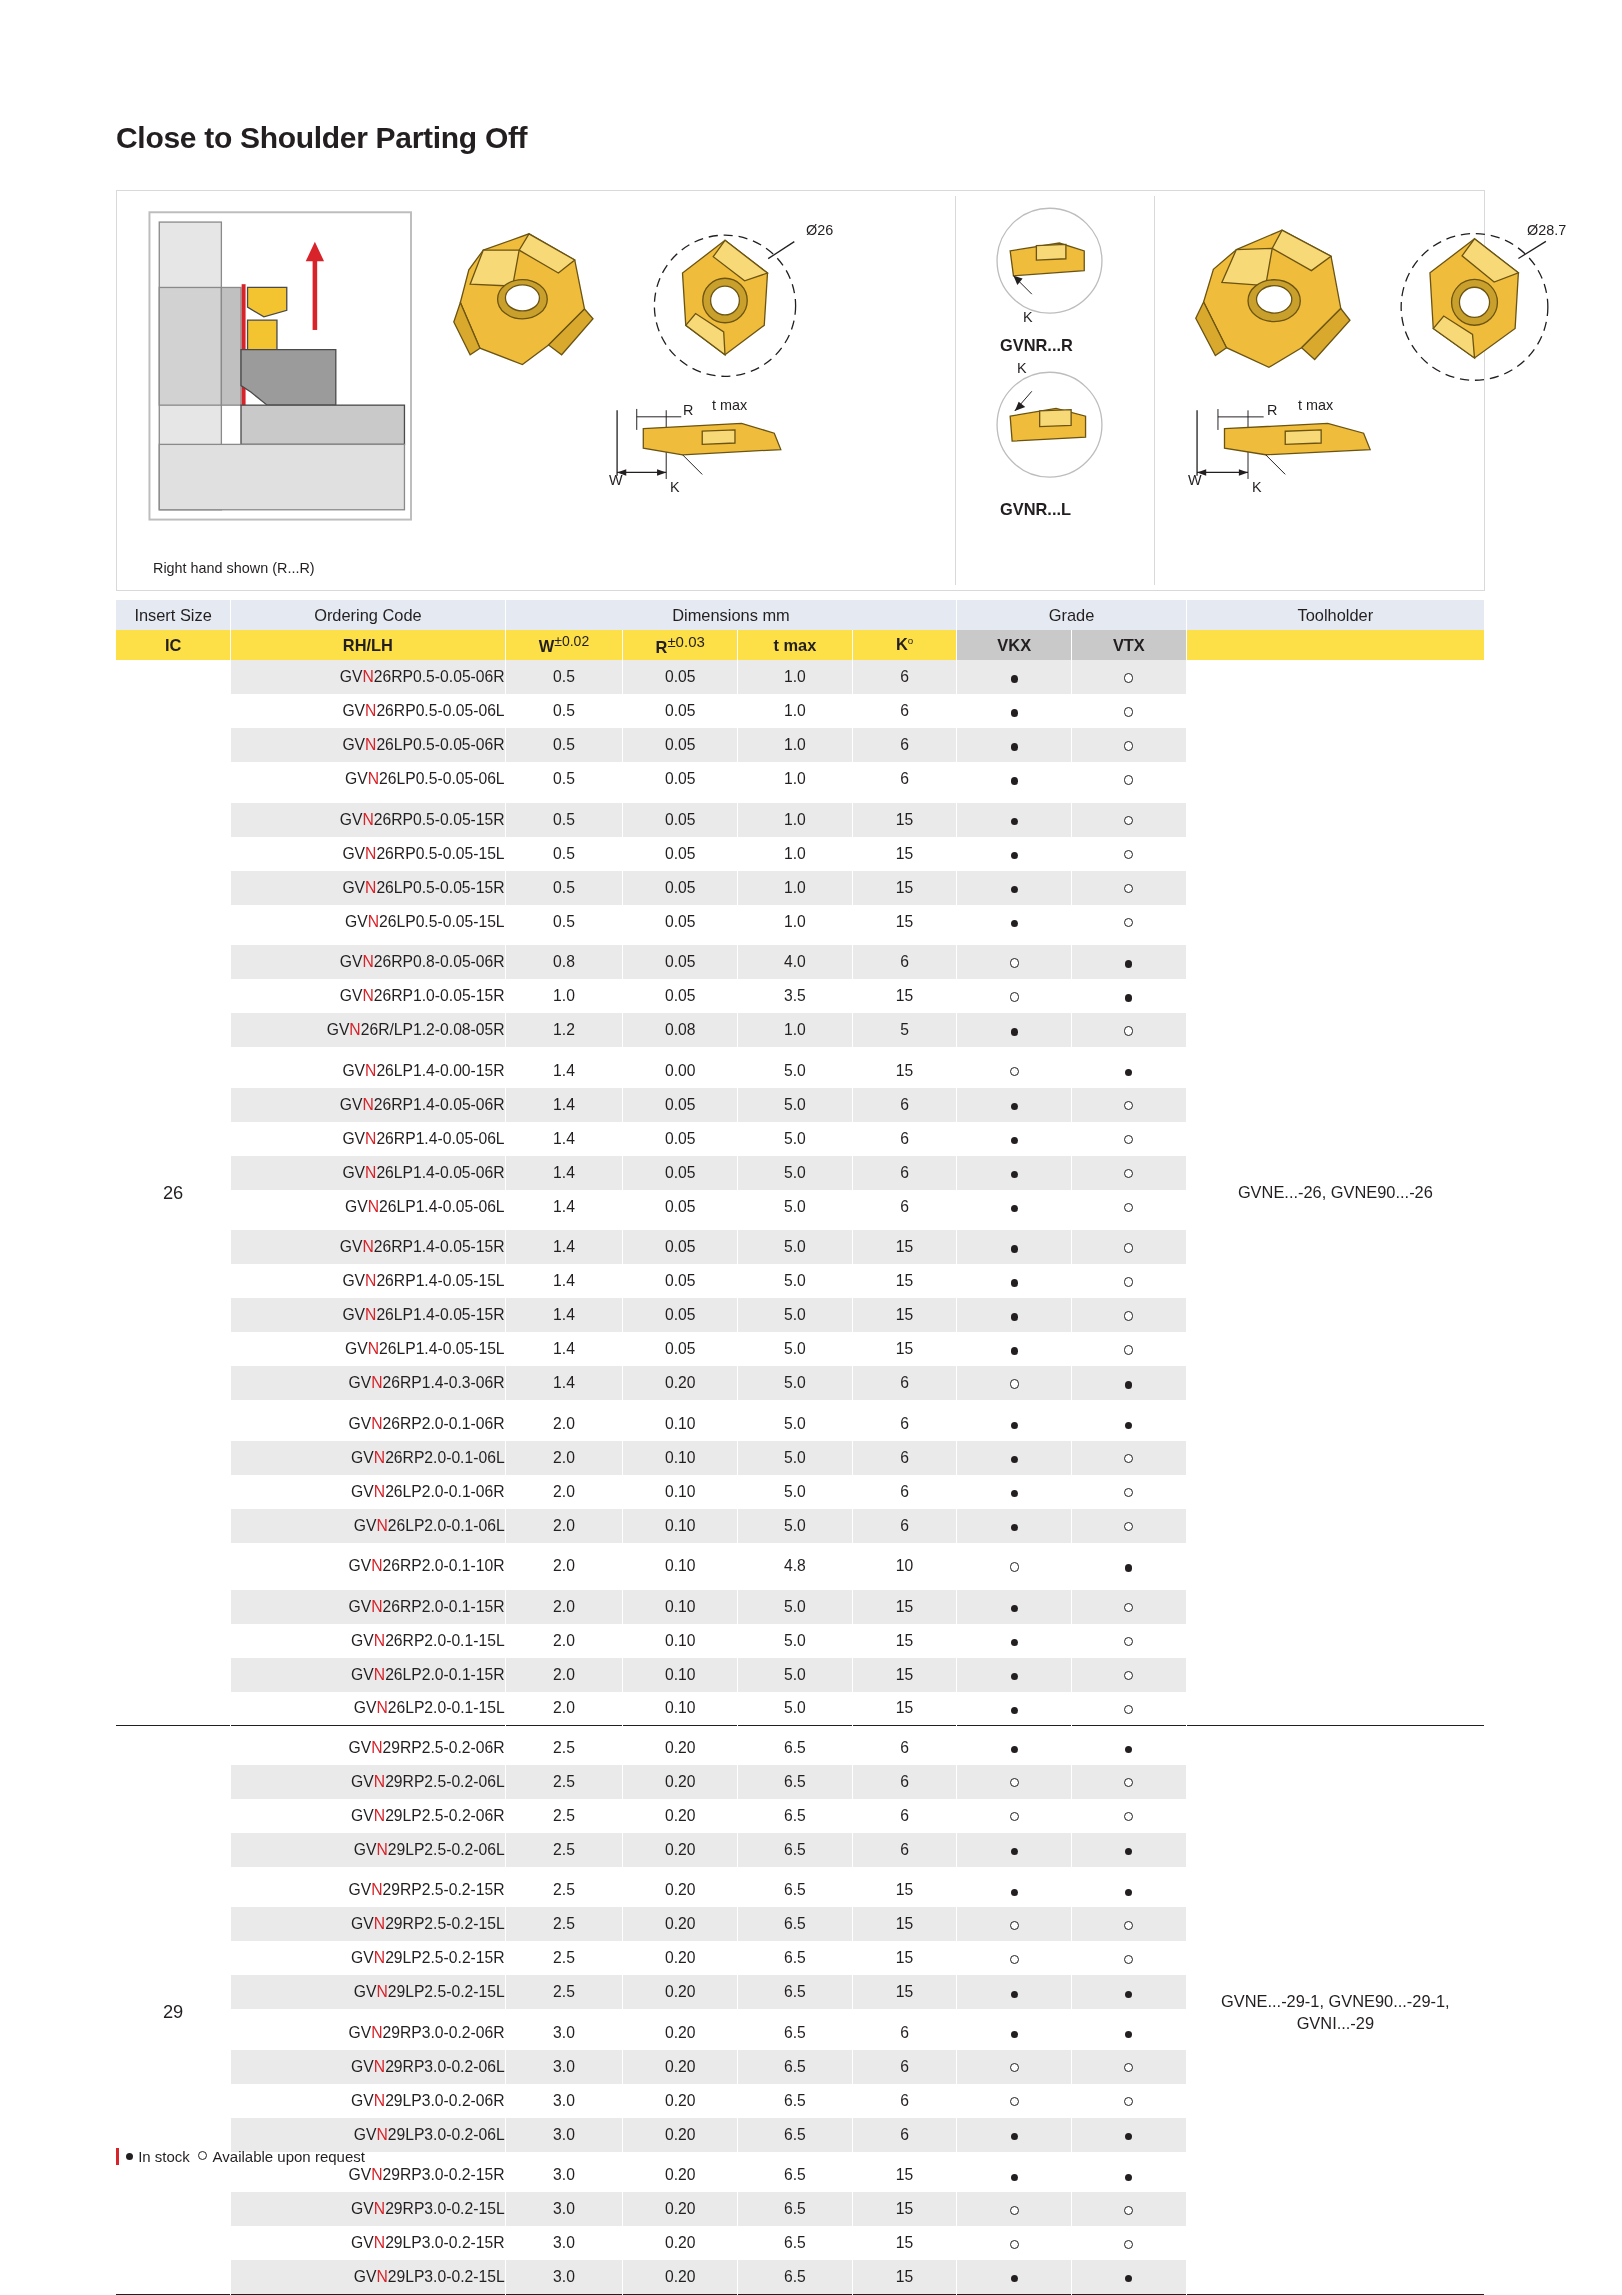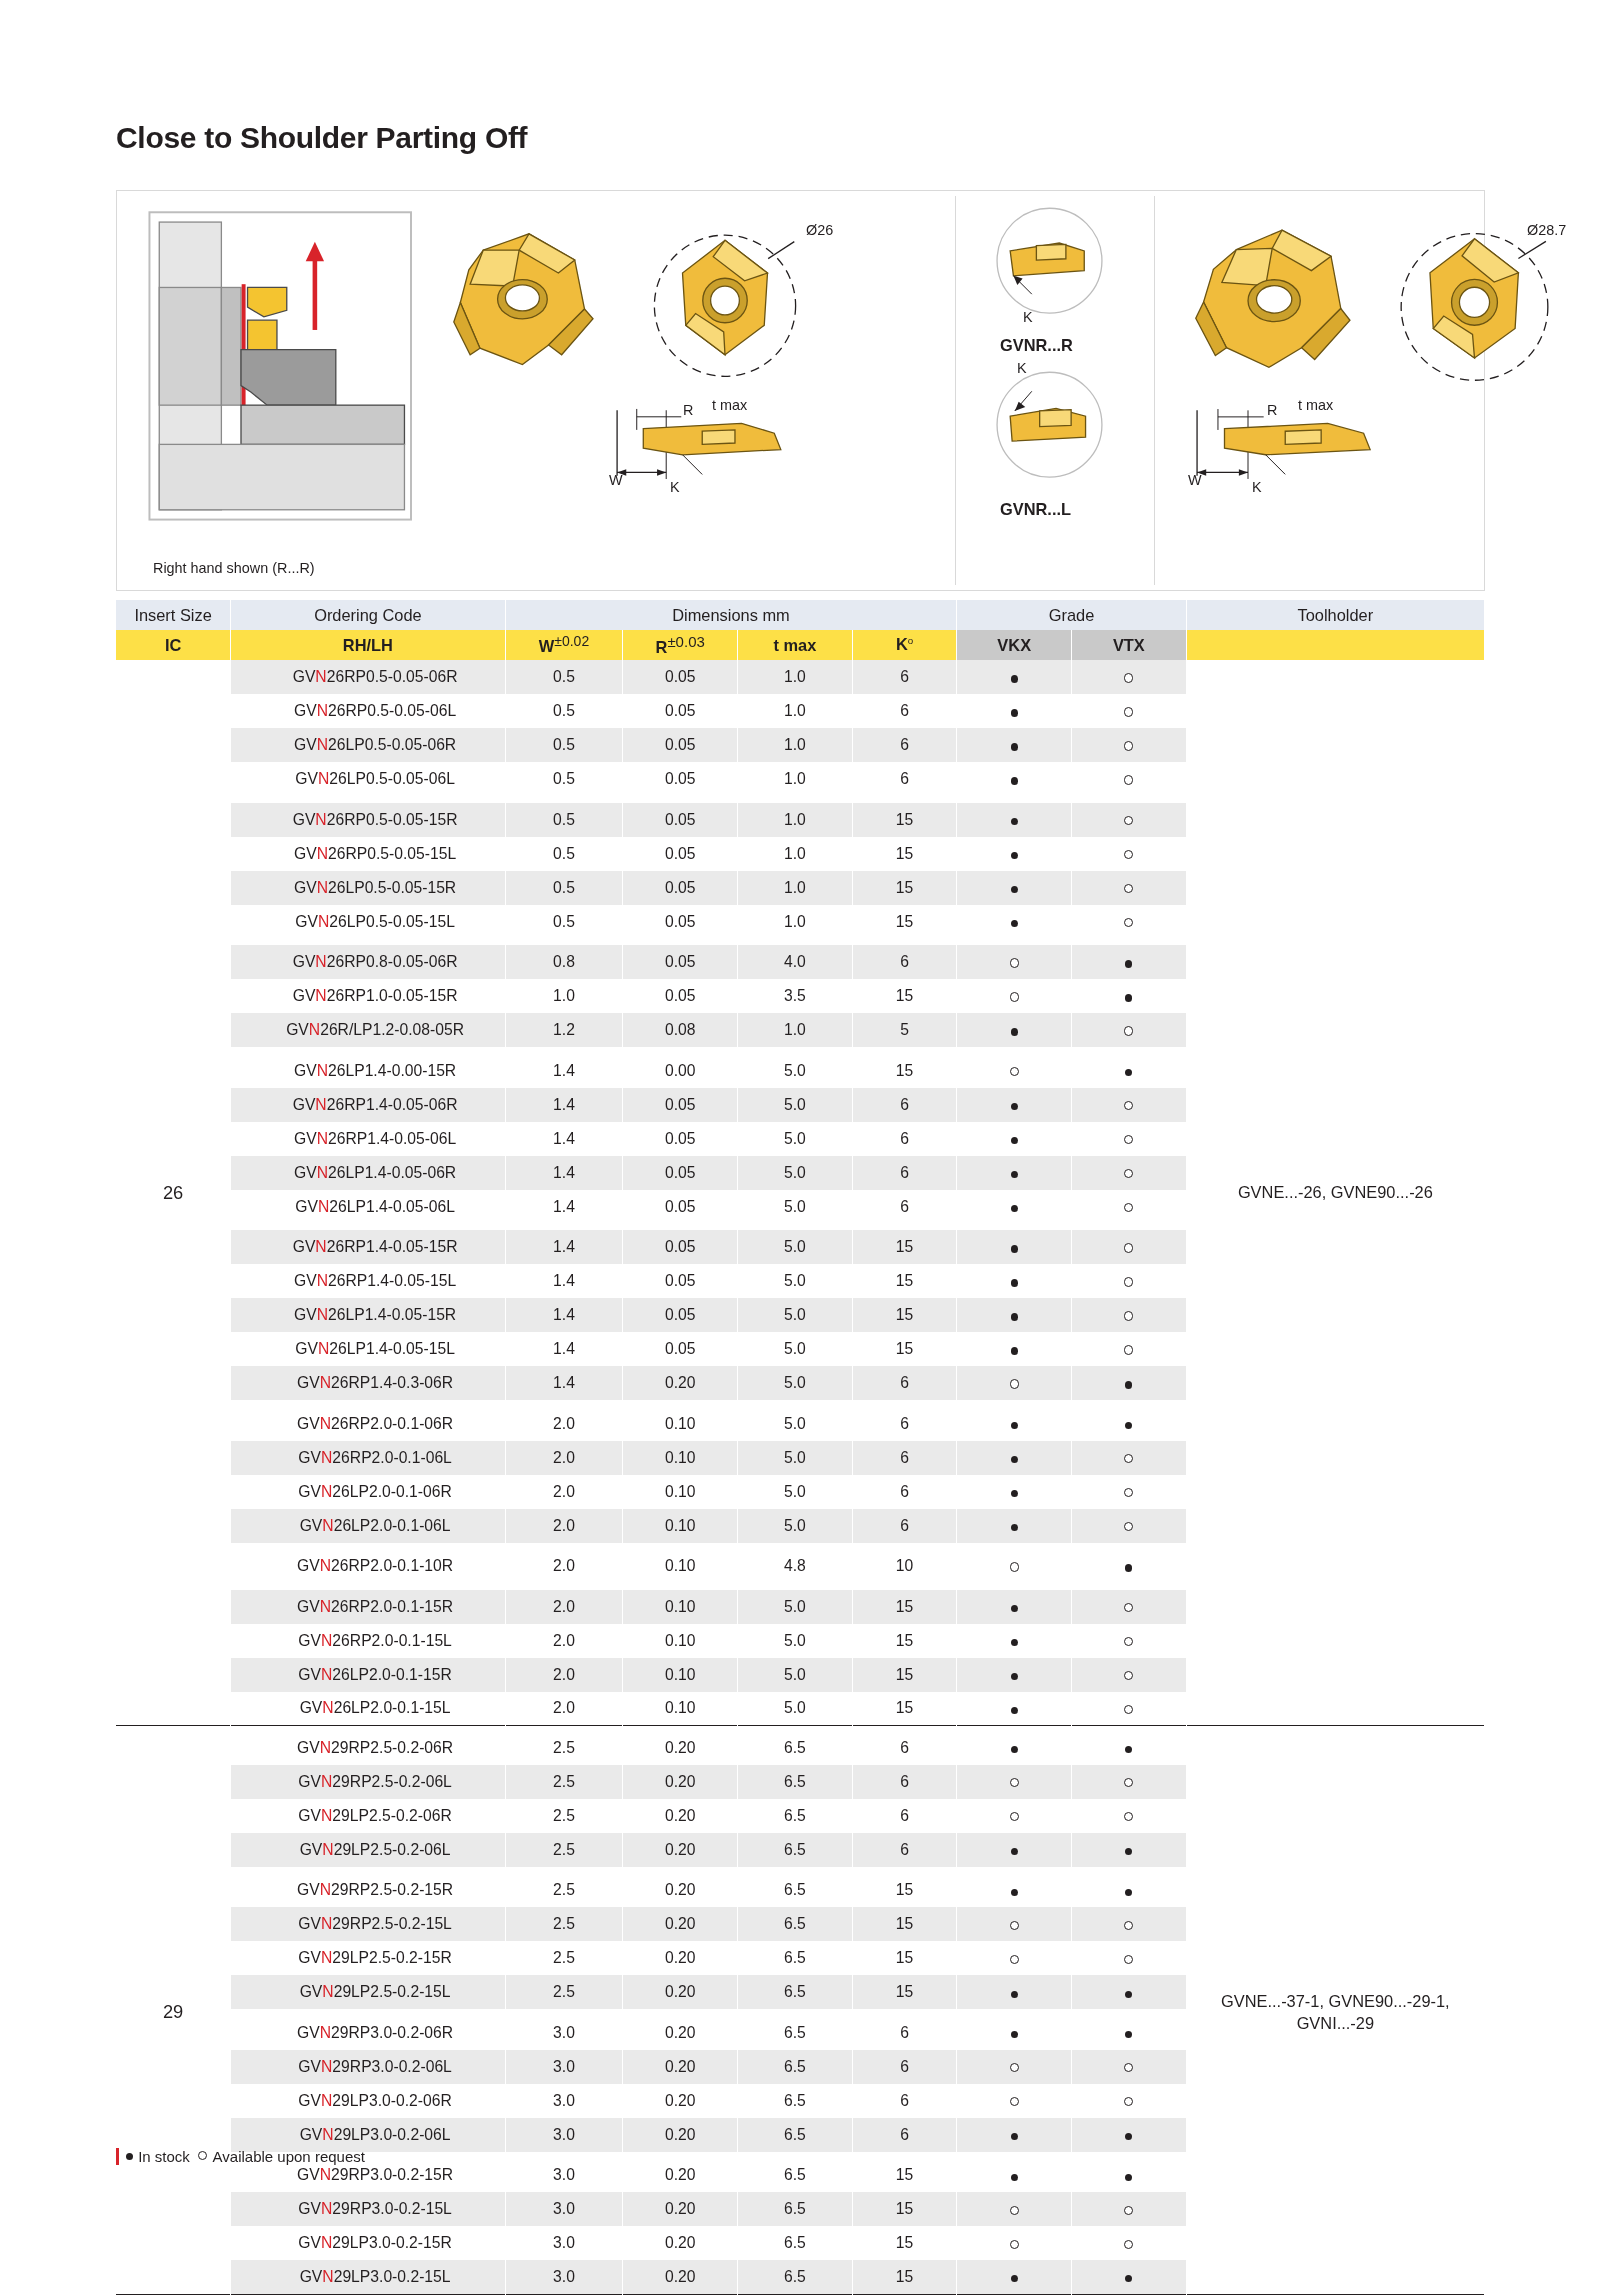--- a/index.html
+++ b/index.html
@@ -101,21 +101,21 @@
     background: #c9c9c9;
   }
   .hdr1 td.grade-h { background:#e5eaf2; }
   .row td {
     height: 34px;
     border-right: 1.3px solid #ffffff;
   }
   .row.alt td { background: #eaeaea; }
   .row.white td { background: #ffffff; }
   .row td.code {
-    text-align: center;
+    text-align: right;
     padding-left: 14.4px;
     font-size: 15.7px;
   }
   .row td.num { font-size: 15.7px; }
   .grp-gap td { height: 6.5px; background: #ffffff !important; border:none; }
   .dot-full::before {
     content: "";
     display: inline-block;
     width: 7.2px; height: 7.2px;
     border-radius: 50%;
@@ -655,21 +655,21 @@
         </tr>
         <tr class="row white">
           <td class="ic-cell" rowspan="19">29</td>
           <td class="code"><span>GV</span><span class="redN">N</span><span>29RP2.5-0.2-06R</span></td>
           <td class="num">2.5</td>
           <td class="num">0.20</td>
           <td class="num">6.5</td>
           <td class="num">6</td>
           <td><span class="dot-full"></span></td>
           <td><span class="dot-full"></span></td>
-          <td class="tool-cell" rowspan="19">GVNE...-37-1, GVNE90...-29-1, GVNI...-29</td>
+          <td class="tool-cell" rowspan="19">GVNE...-29-1, GVNE90...-29-1, GVNI...-29</td>
         </tr>
         <tr class="row alt">
           <td class="code"><span>GV</span><span class="redN">N</span><span>29RP2.5-0.2-06L</span></td>
           <td class="num">2.5</td>
           <td class="num">0.20</td>
           <td class="num">6.5</td>
           <td class="num">6</td>
           <td><span class="dot-open"></span></td>
           <td><span class="dot-open"></span></td>
         </tr>

